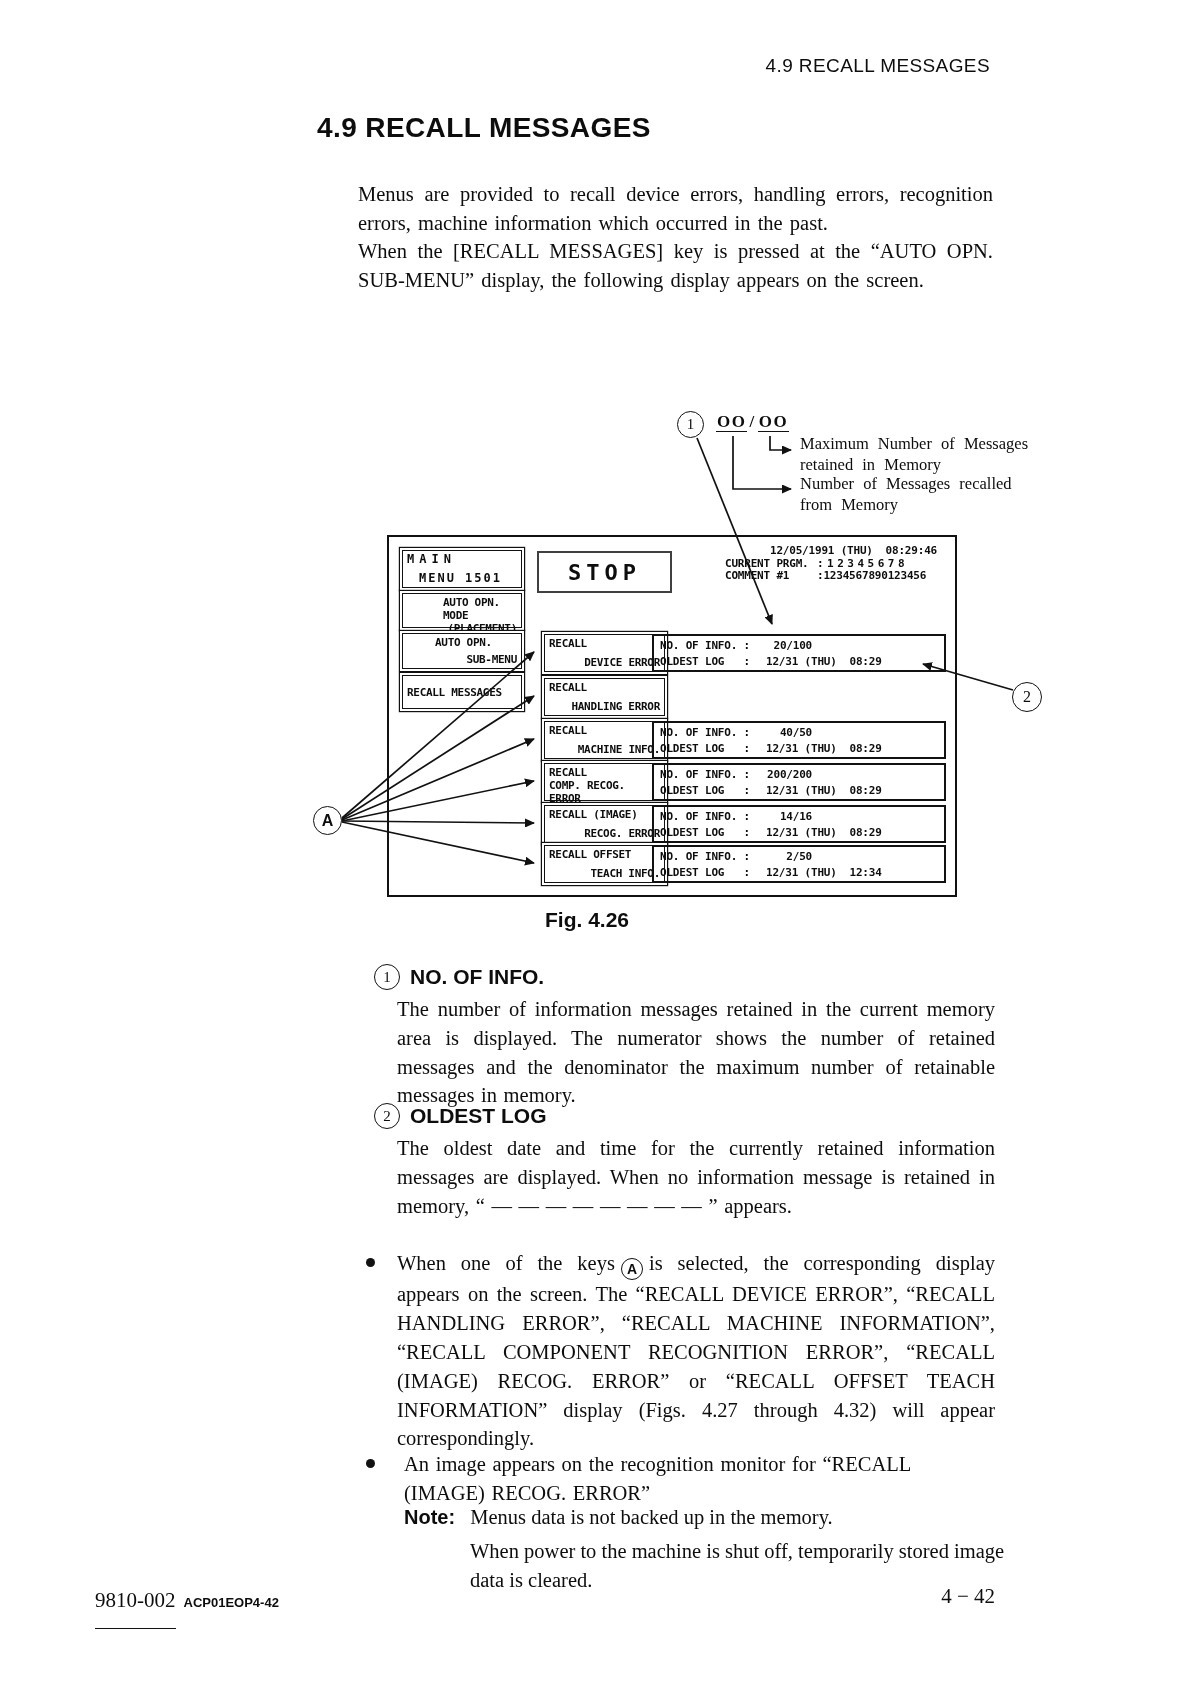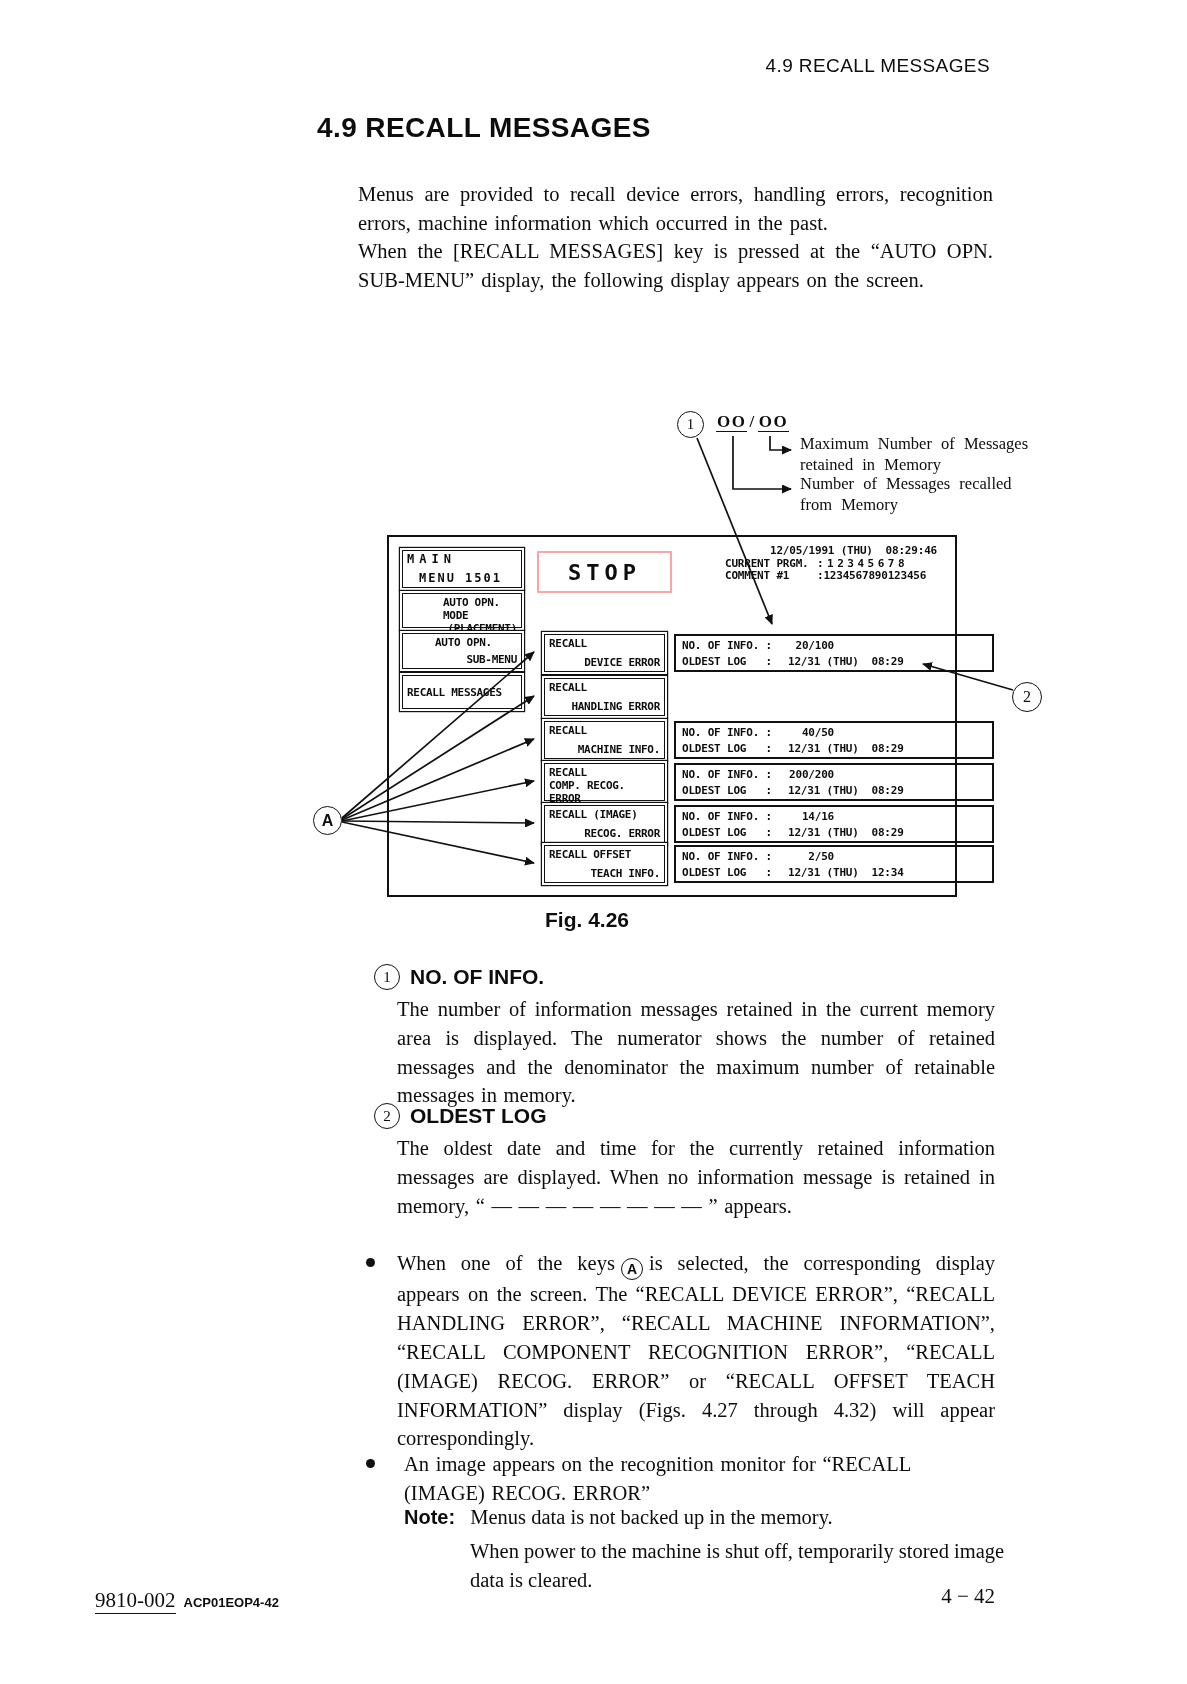--- a/index.html
+++ b/index.html
@@ -48,55 +48,55 @@
     display:flex; flex-direction:column; justify-content:space-between;
     padding:2px 4px; font-size:11px; letter-spacing:-0.3px; line-height:13px;
     font-family:"DejaVu Sans Mono", monospace; font-weight:bold;
   }
   .key .l2 { align-self:flex-end; }
   .mkey { left:13px; width:120px; }
   .mk-main .l1 { letter-spacing:5px; }
   .mk-main .l2 { align-self:flex-start; padding-left:12px; letter-spacing:2px; }
   .mk-single { justify-content:center; }
   .stop-box { position:absolute; left:148px; top:14px; width:135px; height:42px;
-    border:2px solid #fca5a5; box-sizing:border-box; display:flex; align-items:center;
+    border:2px solid #404040; box-sizing:border-box; display:flex; align-items:center;
     justify-content:center; font-size:22px; letter-spacing:5px;
     font-family:"DejaVu Sans Mono", monospace; font-weight:bold; }
   .scr-head { position:absolute; left:336px; top:8px; width:226px;
     font-size:11px; line-height:12.5px; letter-spacing:-0.2px;
     font-family:"DejaVu Sans Mono", monospace; font-weight:bold; }
   .scr-head .dt { padding-left:45px; white-space:pre; }
   .scr-head .hl { display:flex; }
   .scr-head .hlbl { display:inline-block; width:92px; white-space:pre; }
   .scr-head .digits { letter-spacing:3.5px; }
 
   .row { position:absolute; left:155px; width:398px; height:38px; }
   .rkey { left:0; top:0; width:121px; height:38px; }
-  .ipanel { position:absolute; left:130px; top:0; width:320px; height:38px;
+  .ipanel { position:absolute; left:108px; top:0; width:294px; height:38px;
     border:2px solid #111; box-sizing:border-box; padding:2px 16px 0 6px;
     font-size:11px; line-height:16px; letter-spacing:-0.2px;
     font-family:"DejaVu Sans Mono", monospace; font-weight:bold; }
   .ilbl { display:inline-block; width:92px; white-space:pre; }
   .ival { display:inline-block; width:60px; text-align:right; white-space:pre; }
   .oval { margin-left:14px; white-space:pre; }
 
   .fig-caption { left:387px; top:908px; width:400px; text-align:center;
     font-size:21px; font-weight:bold; font-family:"Liberation Sans", sans-serif; }
 
   
   .sec-head { font-size:21px; font-weight:bold; font-family:"Liberation Sans", sans-serif; }
   .body-text { font-size:20.5px; line-height:28.8px; text-align:justify; word-spacing:1.5px; }
   .bullet-dot { position:absolute; width:9px; height:9px; border-radius:50%; background:#111; }
 
   .note-line { font-size:20.5px; }
   .note-lbl { font-family:"Liberation Sans", sans-serif; font-weight:bold; font-size:20px; }
 
   
   .footer-left { left:95px; top:1588px; font-size:21px; }
-  .footer-left .doc-num { border-bottom:1.7px solid #111; padding-bottom:1px;text-align:right; }
+  .footer-left .doc-num { border-bottom:1.7px solid #111; padding-bottom:16px;text-align:right; }
   .footer-left .doc-code { font-family:"Liberation Sans", sans-serif; font-weight:bold;
     font-size:13px; margin-left:8px; }
   .footer-right { right:192px; top:1584px; font-size:21px; }
 
   svg.overlay { position:absolute; left:0; top:0; width:1187px; height:1684px;
     pointer-events:none; }
 </style>
 </head>
 <body>
 

